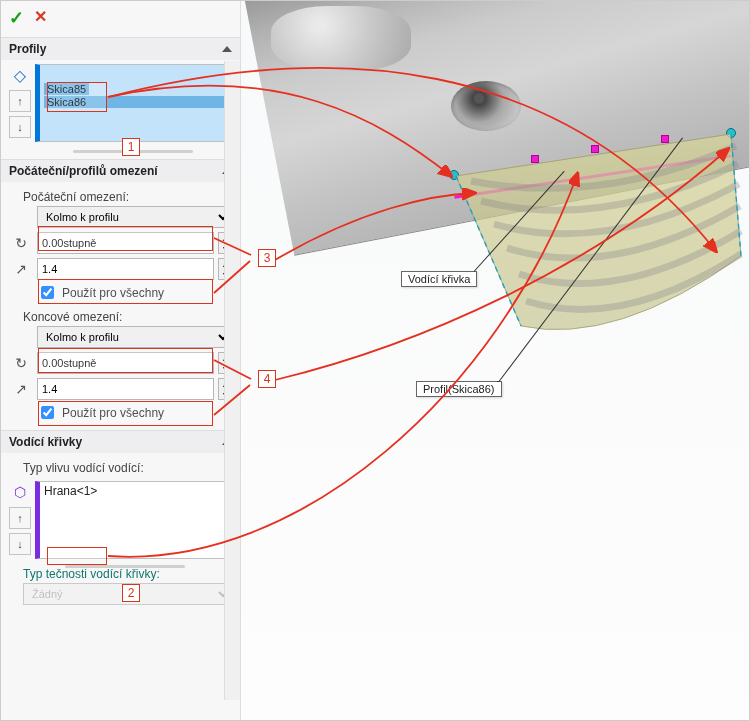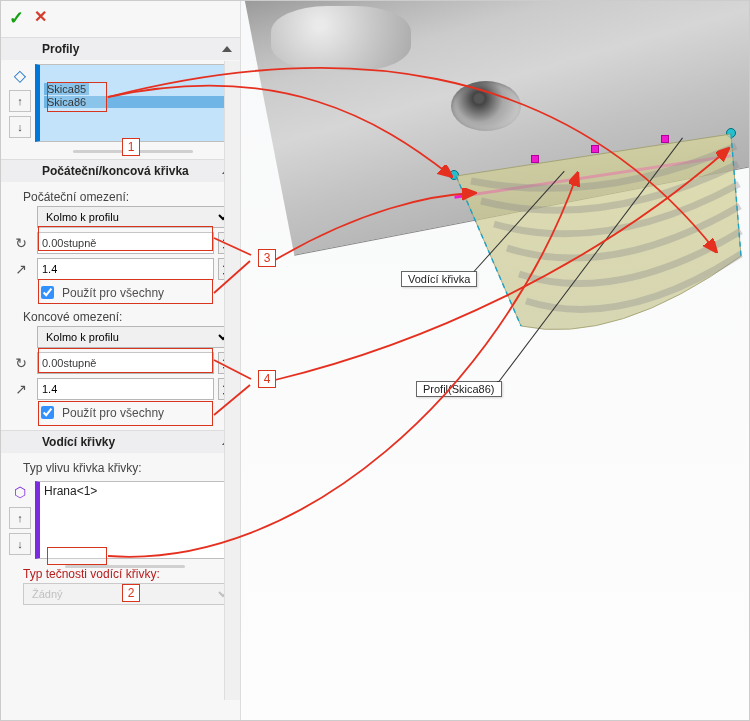--- a/index.html
+++ b/index.html
@@ -53,21 +53,21 @@
   .cancel { color: #d43c2c; font-size: 16px; font-weight: bold; }
   
   .section { border-top: 1px solid #ddd; }
   .sec-head {
     padding: 4px 8px;
     font-weight: bold;
     display: flex;
     align-items: center;
     background: #eeeef0;
   }
-  .sec-head span:first-child { flex: 1; margin-left: 33px; }
+  .sec-head span:first-child { flex: 1; }
   .chev {
     width: 0; height: 0;
     border-left: 5px solid transparent;
     border-right: 5px solid transparent;
     border-bottom: 6px solid #555;
   }
   .sec-body { padding: 4px 8px 8px 8px; }
   .sub-label { color: #444; margin: 4px 0 2px 14px; }
   .list-inline {
     display: flex; gap: 4px;
@@ -135,21 +135,21 @@
     font-family: inherit; font-size: 11px;
   }
   .spin {
     width: 14px; height: 22px;
     display: flex; flex-direction: column;
     border: 1px solid #b7b7b7;
   }
   .spin div { flex: 1; display:flex; align-items:center; justify-content:center; font-size:7px; background:#f0f0f0; }
   .chk { display: flex; align-items: center; gap: 5px; margin-left: 28px; margin-top: 3px; }
   .chk input { width: 13px; height: 13px; }
-  .disabled { color: #b91c1c; }
+  .disabled { color: #0f766e; }
   
   .annot {
     position: absolute;
     border: 1.5px solid #d9341d;
     display: flex; align-items: center; justify-content: center;
     color: #d9341d;
     font-size: 13px;
     background: rgba(255,255,255,0.2);
     pointer-events: none;
     z-index: 50;
@@ -257,21 +257,21 @@
             <div class="small-btn">↓</div>
           </div>
           <div class="profile-list" id="profile-list"><div class="item">Skica85</div><div class="item">Skica86</div></div>
         </div>
         <div class="hscroll" style="bottom:-2px; position:relative; margin:6px auto 0 40px;"></div>
       </div>
     </div>
 
     <div class="section">
       <div class="sec-head">
-        <span>Počáteční/koncová křivka</span>
+        <span>Počáteční/profilů omezení</span>
         <span class="chev"></span>
       </div>
       <div class="sec-body">
         <div class="sub-label">Počáteční omezení:</div>
         <select class="combo" id="start-type"><option>Kolmo k profilu</option></select>
 
         <div class="field-row">
           <div class="lead-icon">↻</div>
           <input class="num" value="0.00stupně" style="">
           <div class="spin">
@@ -317,21 +317,21 @@
         </label>
       </div>
     </div>
 
     <div class="section">
       <div class="sec-head">
         <span>Vodící křivky</span>
         <span class="chev"></span>
       </div>
       <div class="sec-body">
-        <div class="sub-label">Typ vlivu křivka křivky:</div>
+        <div class="sub-label">Typ vlivu vodící vodící:</div>
         <div class="list-inline" style="margin-top:6px">
           <div class="icon-col">
             <div class="small-btn" style="border:none;background:none;color:#7b2be0;font-size:14px">⬡</div>
             <div class="small-btn">↑</div>
             <div class="small-btn">↓</div>
           </div>
           <div class="guide-list" id="guide-list">
               <div class="item">Hrana&lt;1&gt;</div>
             </div>
         </div>

